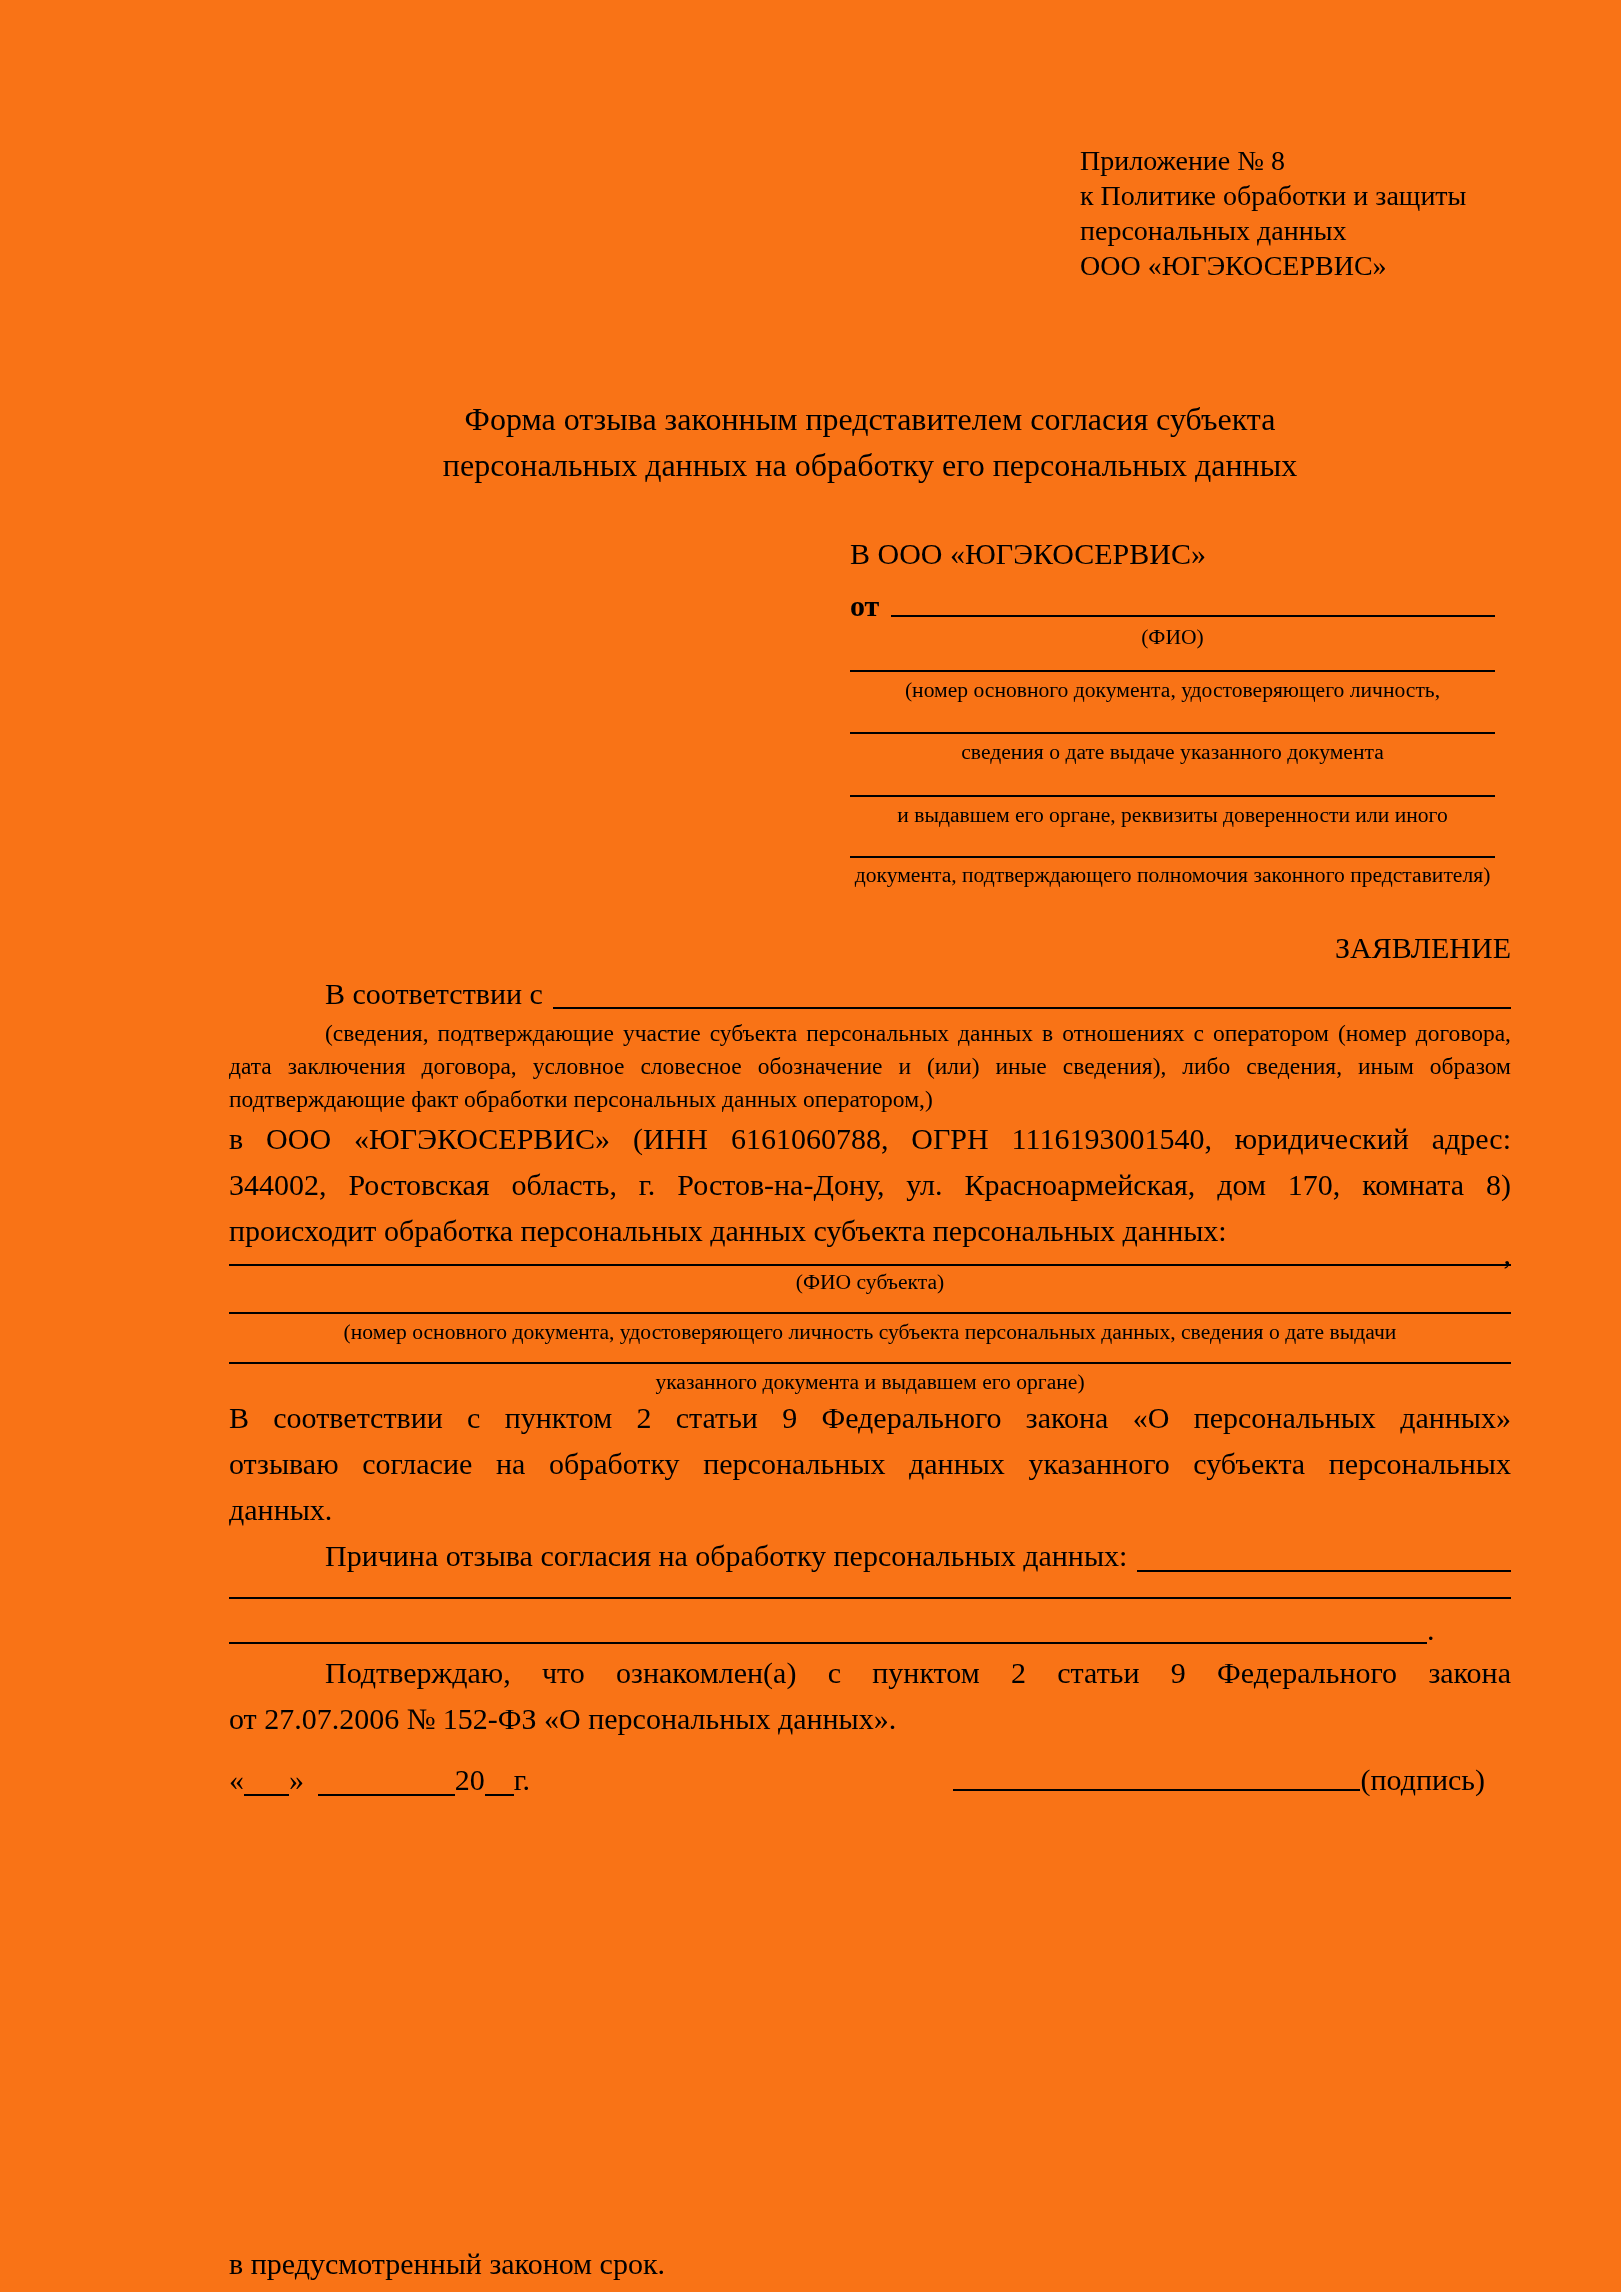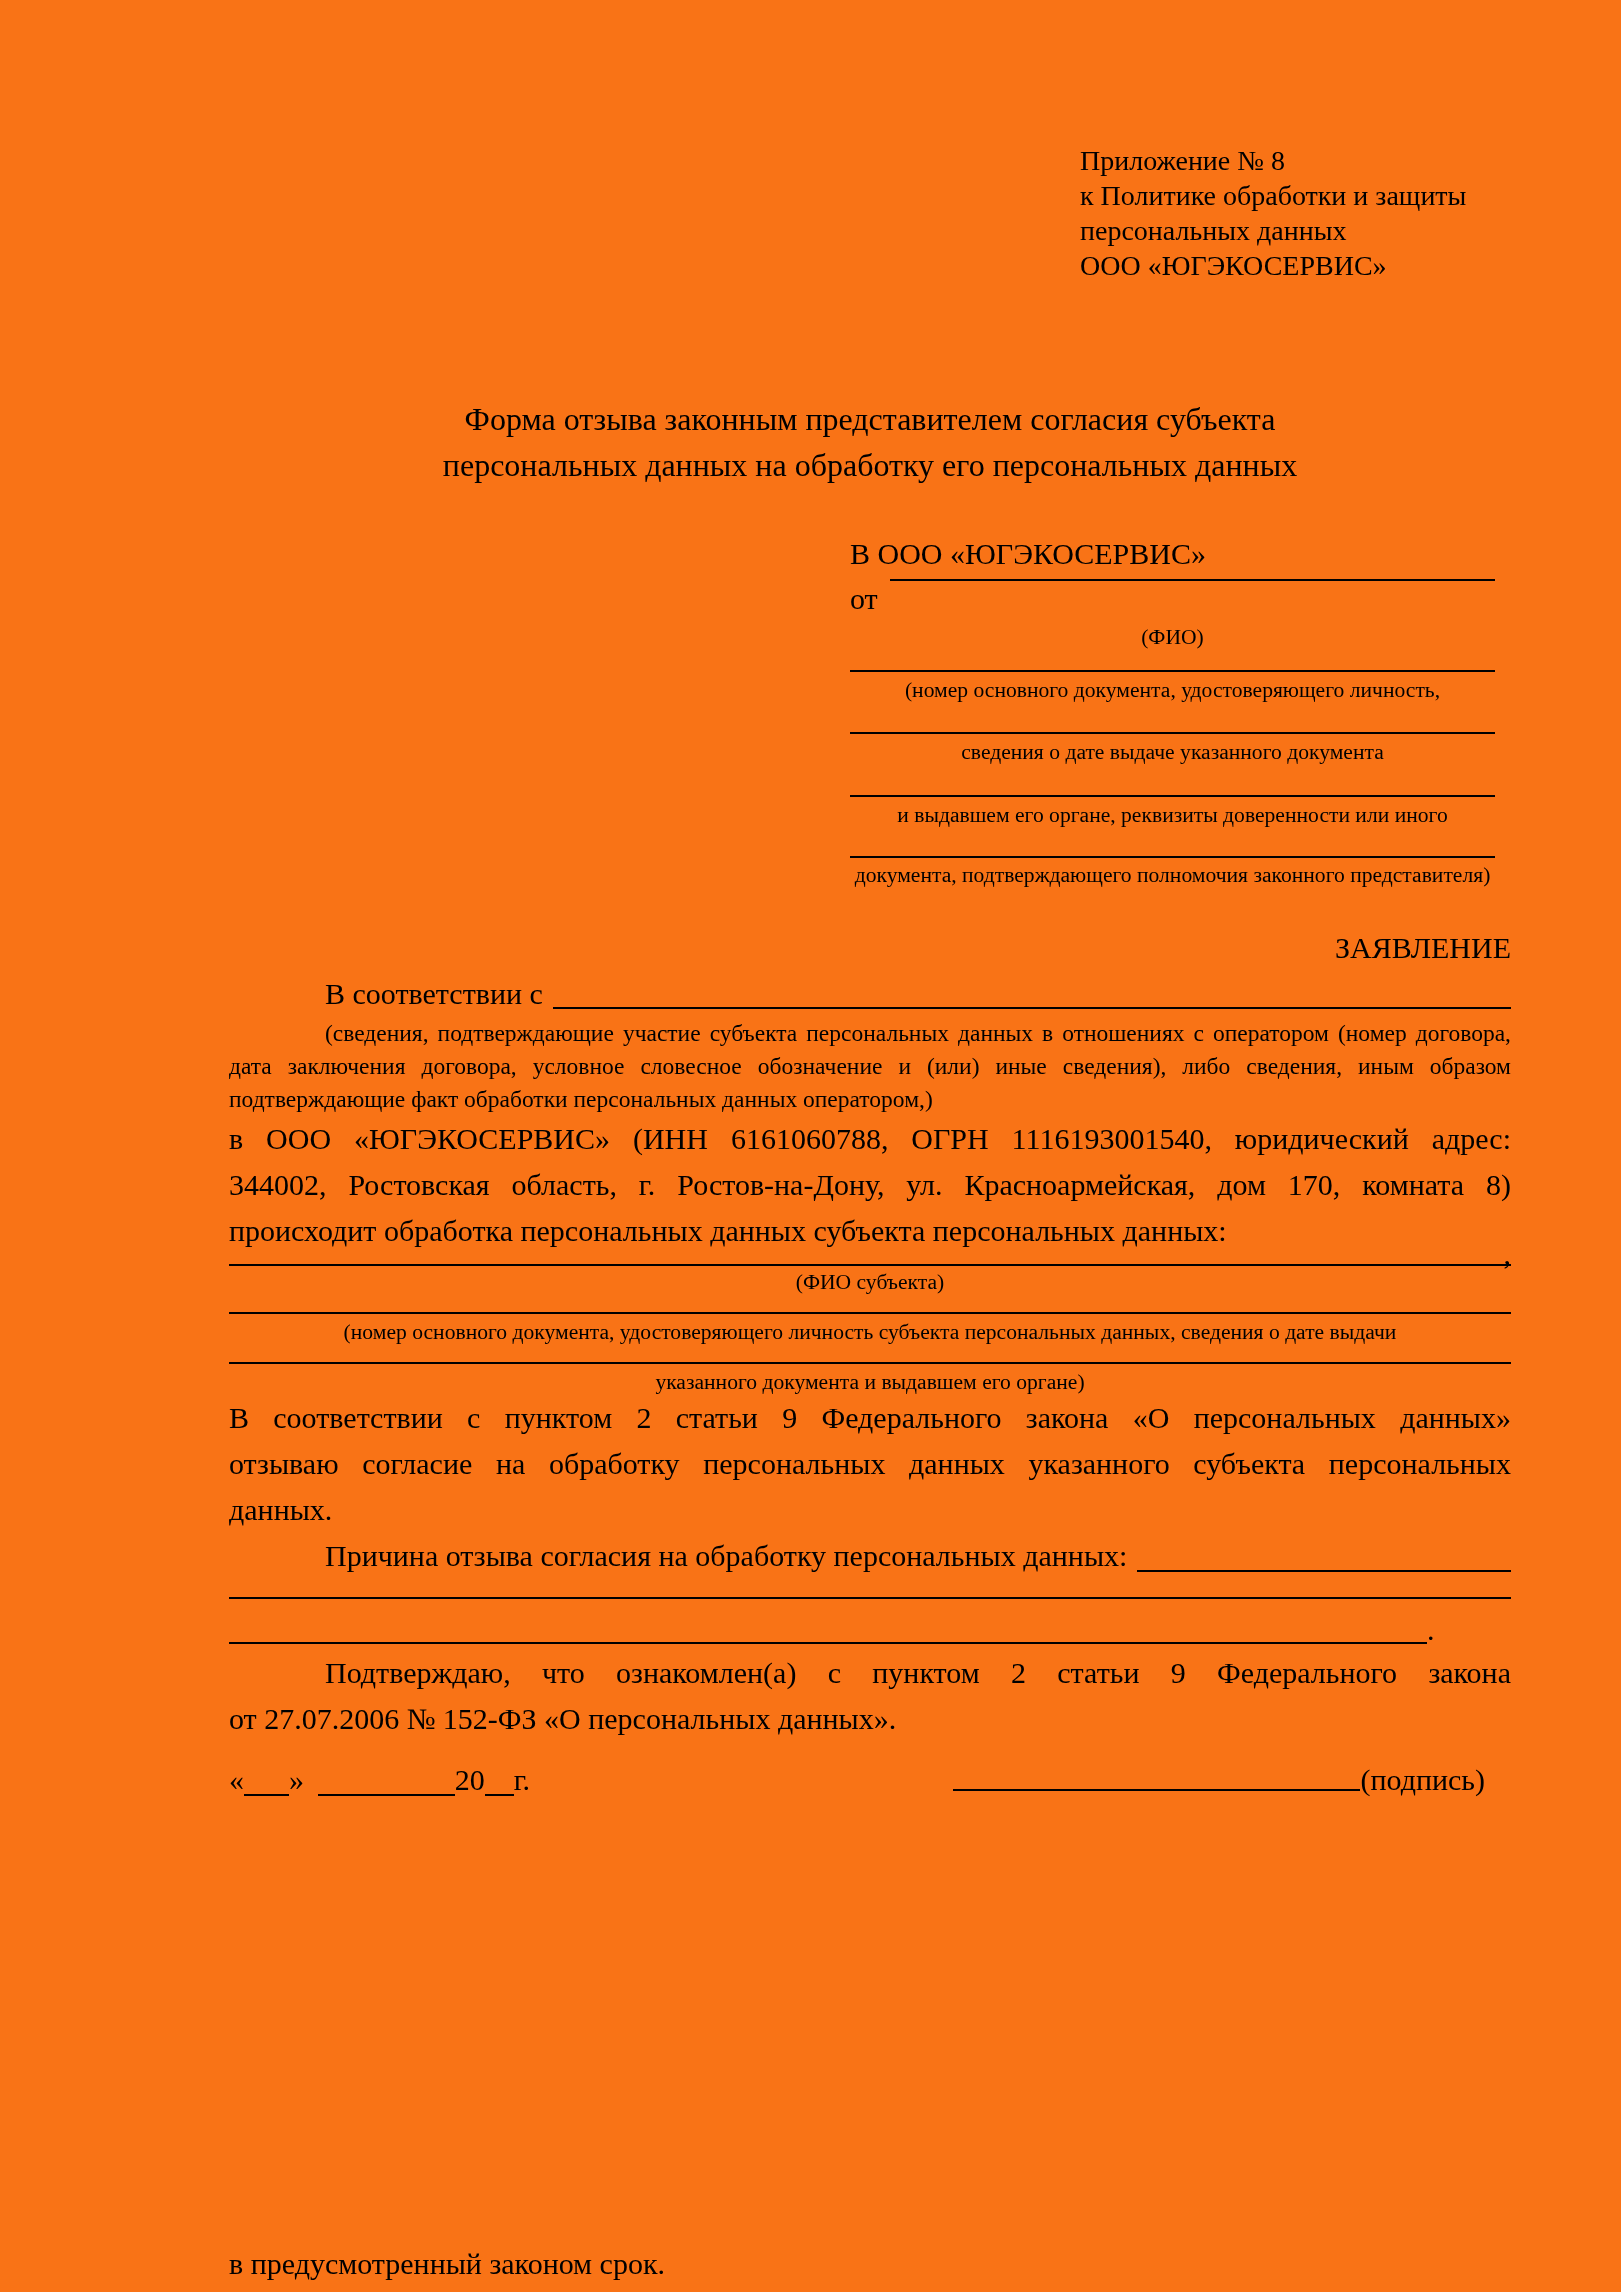--- a/index.html
+++ b/index.html
@@ -37,21 +37,21 @@
 
   
   .addressee {
     position: absolute;
     left: 850px;
     top: 534px;
     width: 645px;
     font-size: 30px;
     line-height: 39px;
   }
-  .addr-from-row { display: flex; height: 46px; margin-top: 5.9px; }
+  .addr-from-row { display: flex; align-items: flex-end; height: 46px; margin-top: 5.9px; font-weight: bold; }
   .addr-from-row .fill { margin-left: 11.8px; }
 
   
   .fill {
     flex: 1 1 auto;
     border-bottom: 2.9px solid #000;
     height: 0;
     margin-bottom: 7.8px;
   }
   .u-line { border-bottom: 2.9px solid #000; height: 0; }

